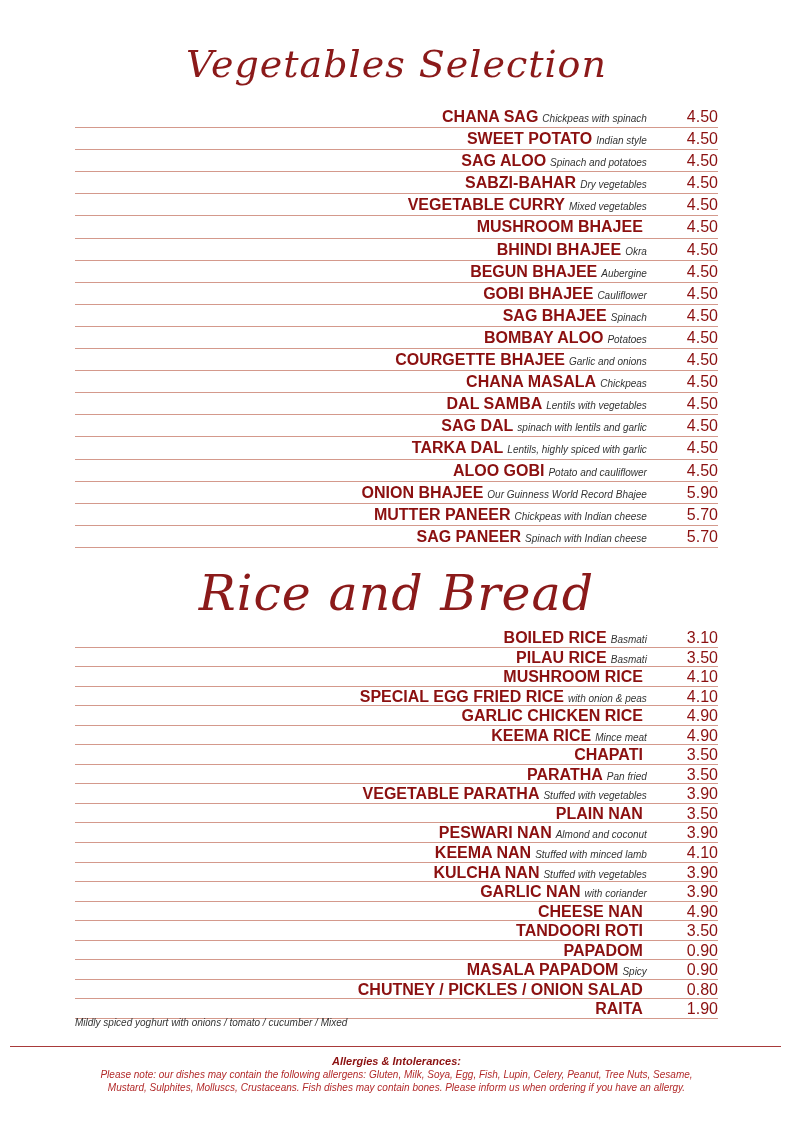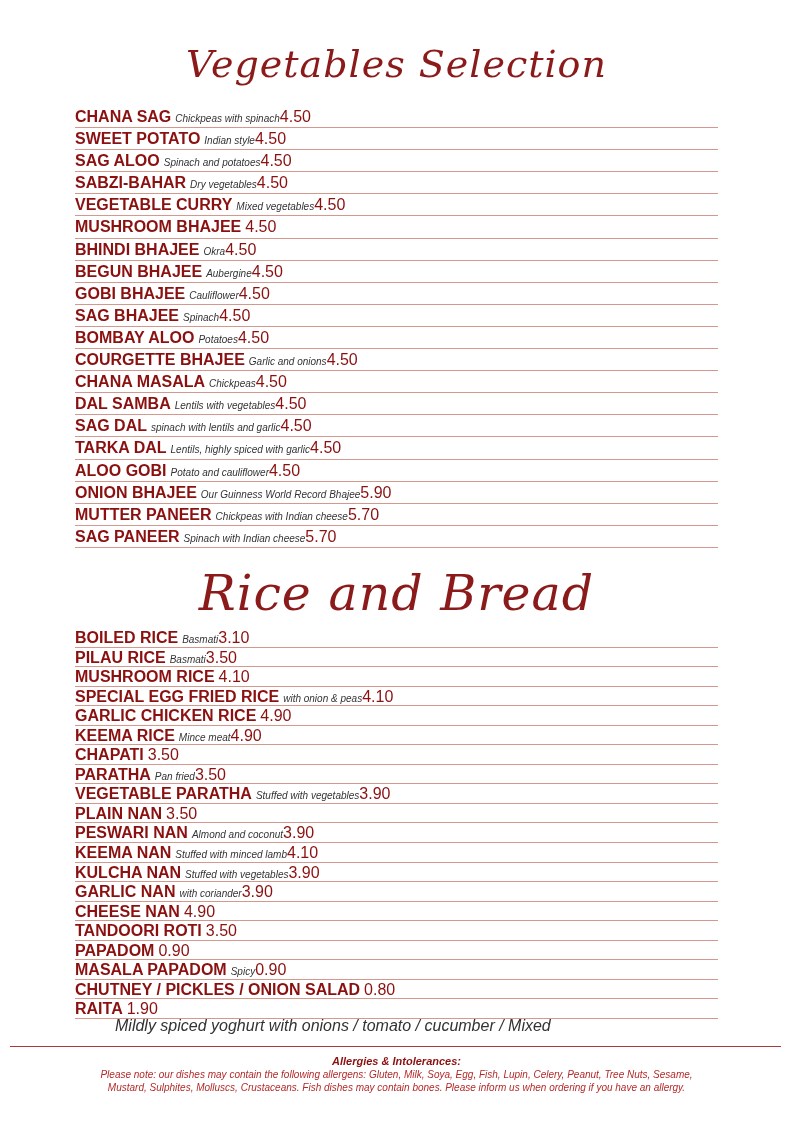--- a/index.html
+++ b/index.html
@@ -4,30 +4,30 @@
 <style>
   html, body { margin: 0; padding: 0; background: #ffffff; }
   body { width: 793px; height: 1122px; position: relative; overflow: hidden;
          font-family: "Liberation Sans", sans-serif; color: #8b1010; }
   .script-title { position: absolute; left: 0; width: 793px; text-align: center;
          font-family: "DejaVu Serif", serif; font-style: italic; color: #8b1a1a;
          font-weight: normal; letter-spacing: 1px; }
   #veg-title { top: 42px; font-size: 38px; }
   #rice-title { top: 565px; font-size: 49px; }
   .menu { position: absolute; left: 75px; width: 643px; }
-  .row { display: flex; align-items: baseline; justify-content: flex-start;
-         border-bottom: 1px solid #d4998c; box-sizing: border-box; }
+  .row { display: flex; align-items: baseline; justify-content: flex-end;
+         border-bottom: 1px solid #d4998c; box-sizing: border-box; gap: 40px; }
   #veg-list { top: 106px; }
   #veg-list .row { height: 22.1px; padding-top: 1px; }
   #rice-list { top: 628px; }
   #rice-list .row { height: 19.55px; }
   .name { font-weight: bold; font-size: 16px; color: #8b1010; white-space: nowrap; line-height: 19px; }
   .desc { font-style: italic; font-size: 10px; color: #333333; font-weight: normal; margin-left: 4px; }
   .price { font-weight: normal; font-size: 16px; color: #8b1010; line-height: 19px; }
-  .note { position: absolute; left: 75px; top: 1017px; font-size: 16px; font-style: italic; color: #333; margin-left: 40px; }
+  .note { position: absolute; left: 75px; top: 1017px; font-size: 10px; font-style: italic; color: #333; }
   .divider { position: absolute; left: 10px; width: 771px; top: 1046px; border-top: 1px solid #a83a3a; }
   .allergy-title { position: absolute; left: 0; width: 793px; top: 1055px; text-align: center;
          font-weight: bold; font-style: italic; font-size: 11px; color: #8b1010; }
   .allergy-text { position: absolute; left: 80px; width: 633px; top: 1069px; text-align: center;
          font-style: italic; font-size: 10px; line-height: 12.5px; color: #b22a2a; }
 </style>
 </head>
 <body>
 
 <div id="veg-title" class="script-title">Vegetables Selection</div>

